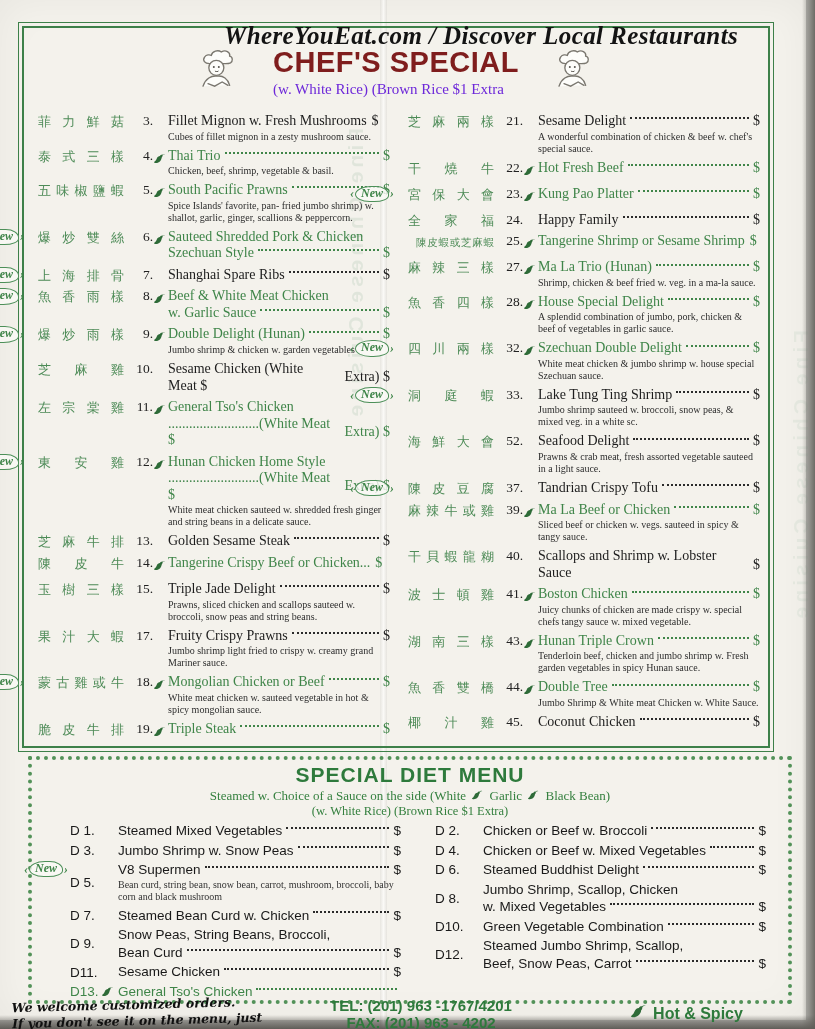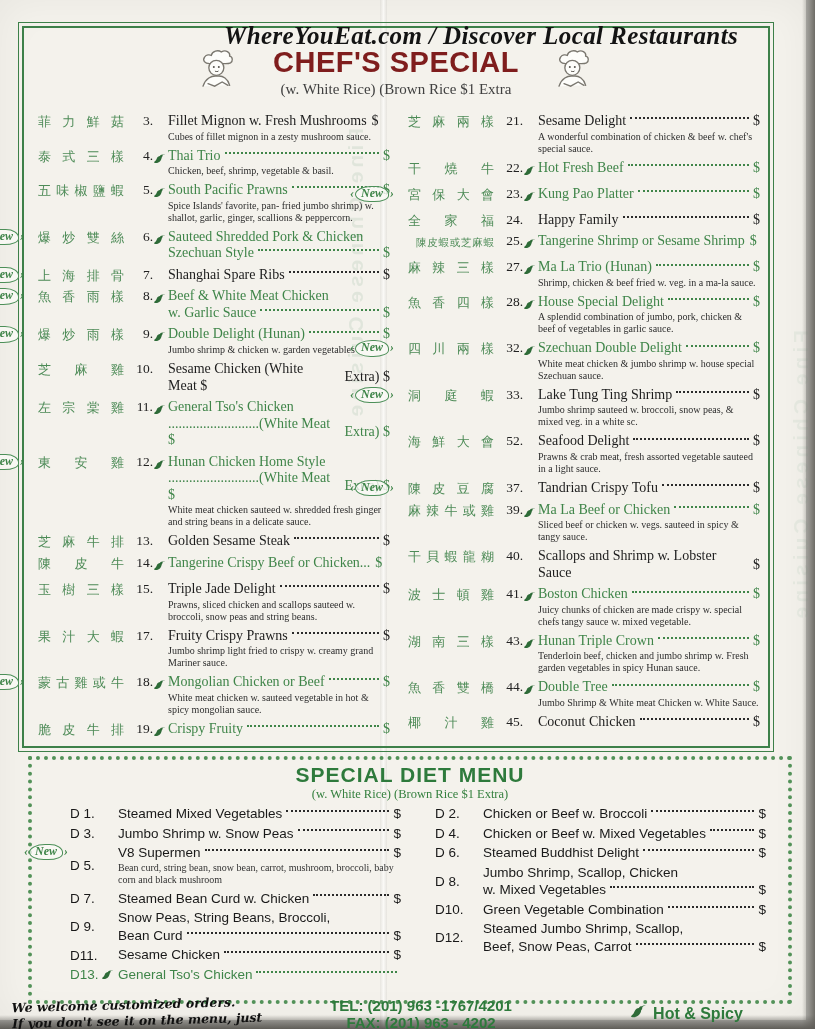--- a/index.html
+++ b/index.html
@@ -19,21 +19,21 @@
   .bleed-r{right:2px;top:330px;height:330px;opacity:.10;}
 
   .watermark{position:absolute;left:224px;top:22px;right:4px;z-index:6;white-space:nowrap;
              font:italic 700 25px "Liberation Serif",serif;color:#131313;letter-spacing:.4px;}
 
   
   .chef-box{position:absolute;left:22px;top:26px;width:744px;height:718px;
             border:2px solid #3d8049;outline:1px solid #3d8049;outline-offset:3px;}
   .chef-header{display:flex;justify-content:center;align-items:center;gap:28px;margin-top:9px;height:70px;}
   .cs-title{font:800 29px "Liberation Sans",sans-serif;color:#7f1d1d;letter-spacing:.5px;}
-  .cs-sub{font:15px "Liberation Serif",serif;color:#404040;text-align:center;margin-top:2px;}
+  .cs-sub{font:15px "Liberation Serif",serif;color:#6d28d9;text-align:left;margin-top:2px;}
   .chef-img svg{display:block;}
 
   .cols{display:flex;gap:18px;padding:6px 8px 0 14px;}
   .col{flex:1;min-width:0;}
 
   .mi{position:relative;display:grid;grid-template-columns:86px 30px 14px 1fr;margin-bottom:5px;align-items:start;}
   .zh{font:13px "DejaVu Serif",serif;color:#4d8b57;text-align:justify;text-align-last:justify;padding-top:2px;line-height:1.1;}
   .zh.sm{font-size:10.5px;padding-top:4px;padding-left:8px;}
   .num{font:13.5px "Liberation Serif",serif;text-align:right;padding-right:1px;color:#222;line-height:1.25;}
   .pep svg,.pepsvg{width:12px;height:12px;fill:#2e6b38;}
@@ -42,21 +42,21 @@
   .ln{display:flex;align-items:center;}
   .ln .t{min-width:0;}
   .leader{flex:1;border-bottom:2px dotted #2b2b2b;margin:0 4px;transform:translateY(-3px);min-width:8px;}
   .spfill{flex:1;min-width:10px;}
   .tail{white-space:pre;}
   .tail.mg{margin-left:5px;}
   .mi.g .t,.mi.g .tail{color:#3f8549;}
   .mi.g .leader{border-color:#3f8549;}
   .desc{font:10px/1.2 "Liberation Serif",serif;color:#2e2e2e;margin-top:1px;}
 
-  .nbw{position:absolute;left:-58px;top:0;display:flex;z-index:3;
+  .nbw{position:absolute;left:-58px;top:0;display:flex;align-items:center;z-index:3;
        font:italic 700 12px "Liberation Serif",serif;color:#3f8549;}
   .nbw::before{content:"\2039";margin-right:1px;}
   .nbw::after{content:"\203A";margin-left:1px;}
   .nb{border:1.5px solid #4c8f58;border-radius:55% 45% 50% 50%/60% 60% 45% 55%;
       padding:0 5px 1px;background:rgba(250,250,246,.78);line-height:1.1;font-style:italic;}
 
   
   .diet-box{position:absolute;left:28px;top:756px;width:756px;height:240px;border:4px dotted #539259;}
   .diet-title{text-align:center;font:800 21px "Liberation Sans",sans-serif;color:#2e7a3c;letter-spacing:1px;margin-top:3px;}
   .diet-sub{text-align:center;font:13px "Liberation Serif",serif;color:#35803f;margin-top:1px;}
@@ -368,21 +368,21 @@
             </div>
           </div>
           <div class="mi g">
             <span class="zh">脆皮牛排</span>
             <span class="num">19.</span>
             <span class="pep"><svg class="pepsvg" viewBox="0 0 14 14" aria-hidden="true">
                 <path d="M13 1.6c-1.1-.9-2.6-.6-3.3.5C8.5 1.9 7.4 2.4 6.9 3.5 5.4 3.6 4 4.6 3.4 6 2.7 7.6 2 9.2.4 10.2c-.5.3-.4 1 .1 1.2 2.4.8 5-.1 6.6-1.9 1-1.1 1.7-2.5 1.8-4 .7-.7 1.1-1.6 1-2.6.6-.2 1-.7 1.1-1.3z"></path>
               </svg></span>
             <div class="body">
               <div class="ln">
-                <span class="t">Crispy Fruity</span>
+                <span class="t">Triple Steak</span>
                 <span class="leader"></span>
                 <span class="tail">$</span>
               </div>
             </div>
           </div>
         </div>
       <div class="col" id="chef-right">
           <div class="mi">
             <span class="zh">芝麻兩樣</span>
             <span class="num">21.</span>
@@ -626,20 +626,31 @@
                 <span class="tail">$</span>
               </div>
             </div>
           </div>
         </div>
     </div>
   </div>
 
   <div class="diet-box">
     <div class="diet-title">SPECIAL DIET MENU</div>
+    <div class="diet-sub">
+      <span>Steamed w.  Choice of a Sauce on the side (White</span>
+      <span class="js-pep"><svg class="pepsvg" viewBox="0 0 14 14" aria-hidden="true">
+            <path d="M13 1.6c-1.1-.9-2.6-.6-3.3.5C8.5 1.9 7.4 2.4 6.9 3.5 5.4 3.6 4 4.6 3.4 6 2.7 7.6 2 9.2.4 10.2c-.5.3-.4 1 .1 1.2 2.4.8 5-.1 6.6-1.9 1-1.1 1.7-2.5 1.8-4 .7-.7 1.1-1.6 1-2.6.6-.2 1-.7 1.1-1.3z"></path>
+          </svg></span>
+      <span>Garlic</span>
+      <span class="js-pep"><svg class="pepsvg" viewBox="0 0 14 14" aria-hidden="true">
+            <path d="M13 1.6c-1.1-.9-2.6-.6-3.3.5C8.5 1.9 7.4 2.4 6.9 3.5 5.4 3.6 4 4.6 3.4 6 2.7 7.6 2 9.2.4 10.2c-.5.3-.4 1 .1 1.2 2.4.8 5-.1 6.6-1.9 1-1.1 1.7-2.5 1.8-4 .7-.7 1.1-1.6 1-2.6.6-.2 1-.7 1.1-1.3z"></path>
+          </svg></span>
+      <span>Black Bean)</span>
+    </div>
     <div class="diet-sub2">(w. White Rice) (Brown Rice $1 Extra)</div>
     <div class="dietcols">
       <div class="dcol" id="diet-left">
           <div class="di">
             <span class="num">
               <span>D 1.</span>
             </span>
             <div class="body">
               <div class="ln">
                 <span class="t">Steamed Mixed Vegetables</span>

